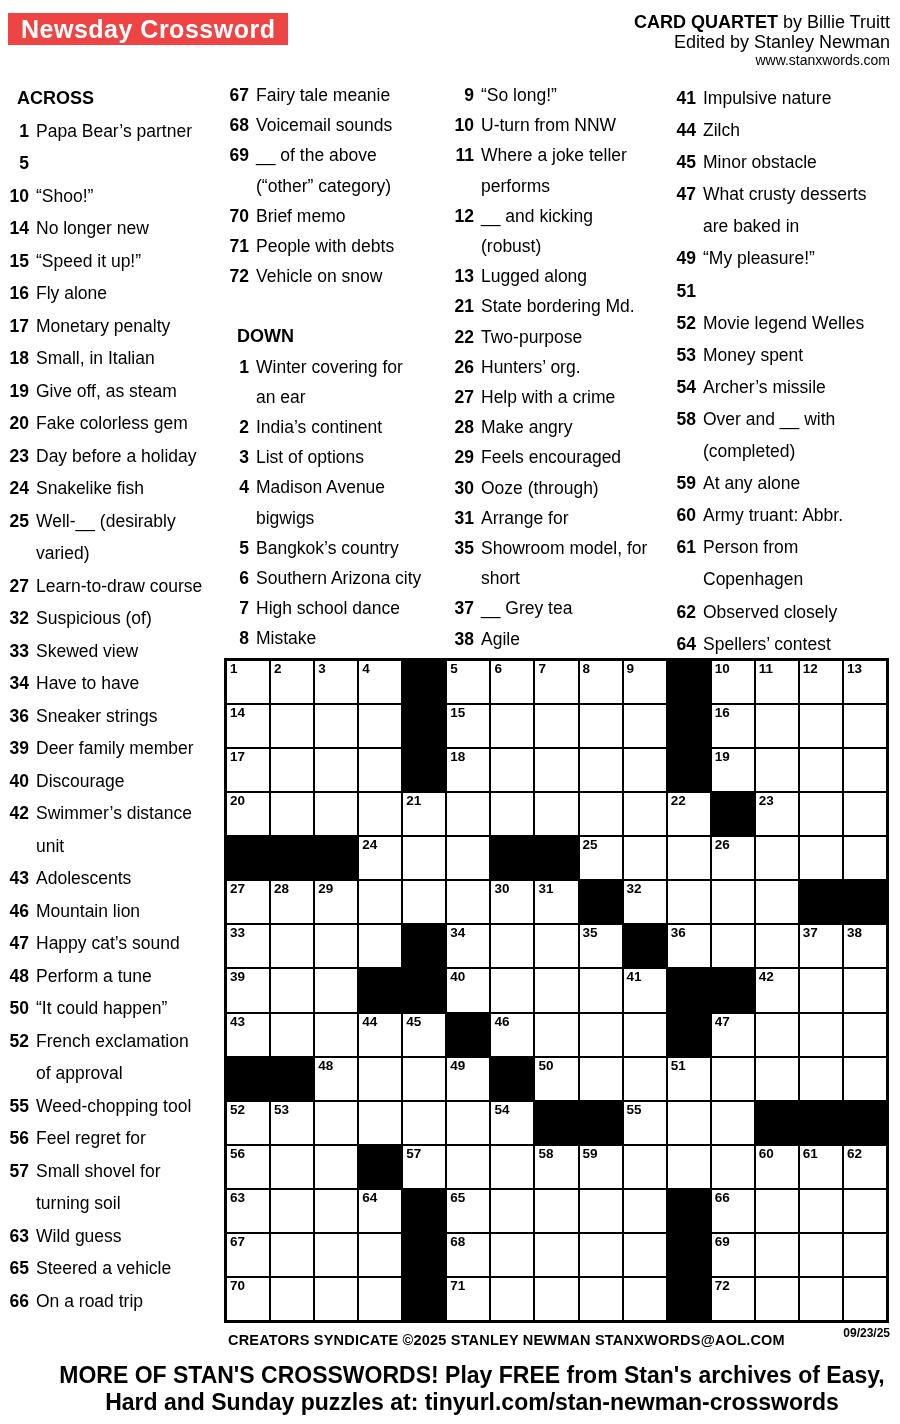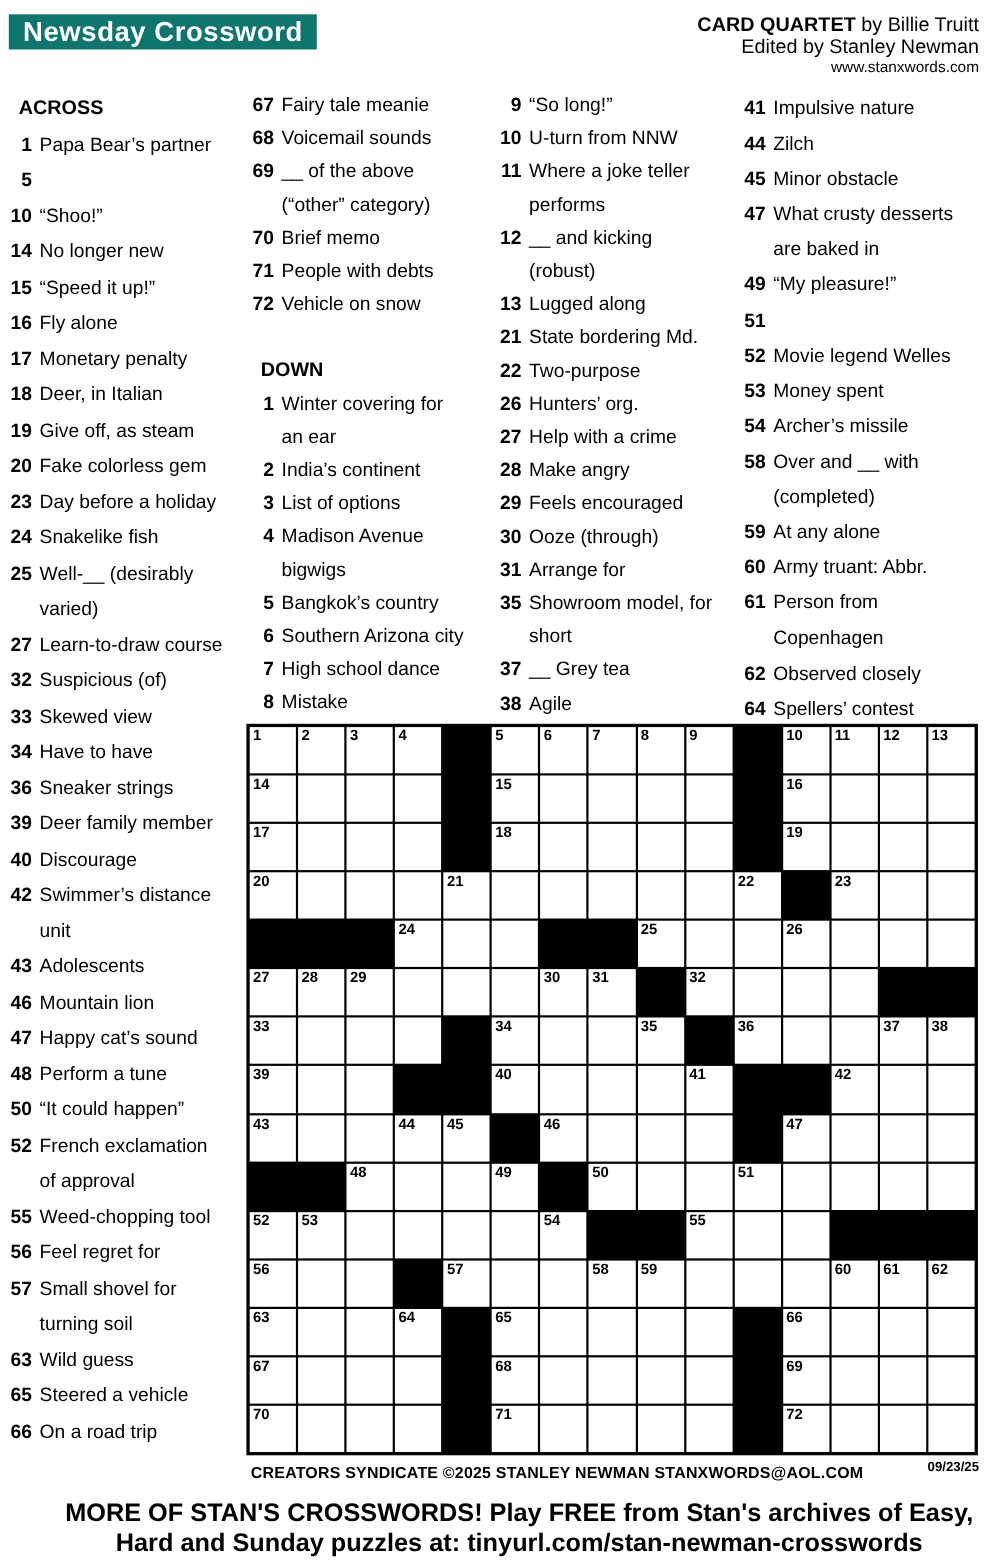--- a/index.html
+++ b/index.html
@@ -4,21 +4,21 @@
 <style>
   * { box-sizing: border-box; margin: 0; padding: 0; }
   html, body { background: #fff; }
   body {
     width: 900px; height: 1424px; position: relative;
     color: #000; font-family: "Liberation Sans", "DejaVu Sans", sans-serif;
     overflow: hidden;
   }
   .masthead {
     position: absolute; left: 8px; top: 13px; height: 32px;
-    background: #0f766e; color: #fff; font-size: 25px; font-weight: bold;
+    background: #ef4444; color: #fff; font-size: 25px; font-weight: bold;
     line-height: 32px; padding: 0 13px; letter-spacing: 0.5px;
   }
   .pub { position: absolute; top: 12px; right: 10px; text-align: right; }
   .pub .l1, .pub .l2 { font-size: 18px; line-height: 20px; }
   .pub .l3 { font-size: 14px; line-height: 17px; }
   .clue-col { position: absolute; font-size: 17.5px; }
   #col1 { left: 5px;   top: 82px; width: 220px; line-height: 32.5px; }
   #col2 { left: 225px; top: 80px; width: 218px; line-height: 30.2px; }
   #col3 { left: 450px; top: 80px; width: 215px; line-height: 30.2px; }
   #col4 { left: 672px; top: 82px; width: 224px; line-height: 32.1px; }
@@ -83,21 +83,21 @@
     <div class="clue">
       <span class="num">16</span>
       <span class="txt">Fly alone</span>
     </div>
     <div class="clue">
       <span class="num">17</span>
       <span class="txt">Monetary penalty</span>
     </div>
     <div class="clue">
       <span class="num">18</span>
-      <span class="txt">Deer, in Italian</span>
+      <span class="txt">Small, in Italian</span>
     </div>
     <div class="clue">
       <span class="num">19</span>
       <span class="txt">Give off, as steam</span>
     </div>
     <div class="clue">
       <span class="num">20</span>
       <span class="txt">Fake colorless gem</span>
     </div>
     <div class="clue">

